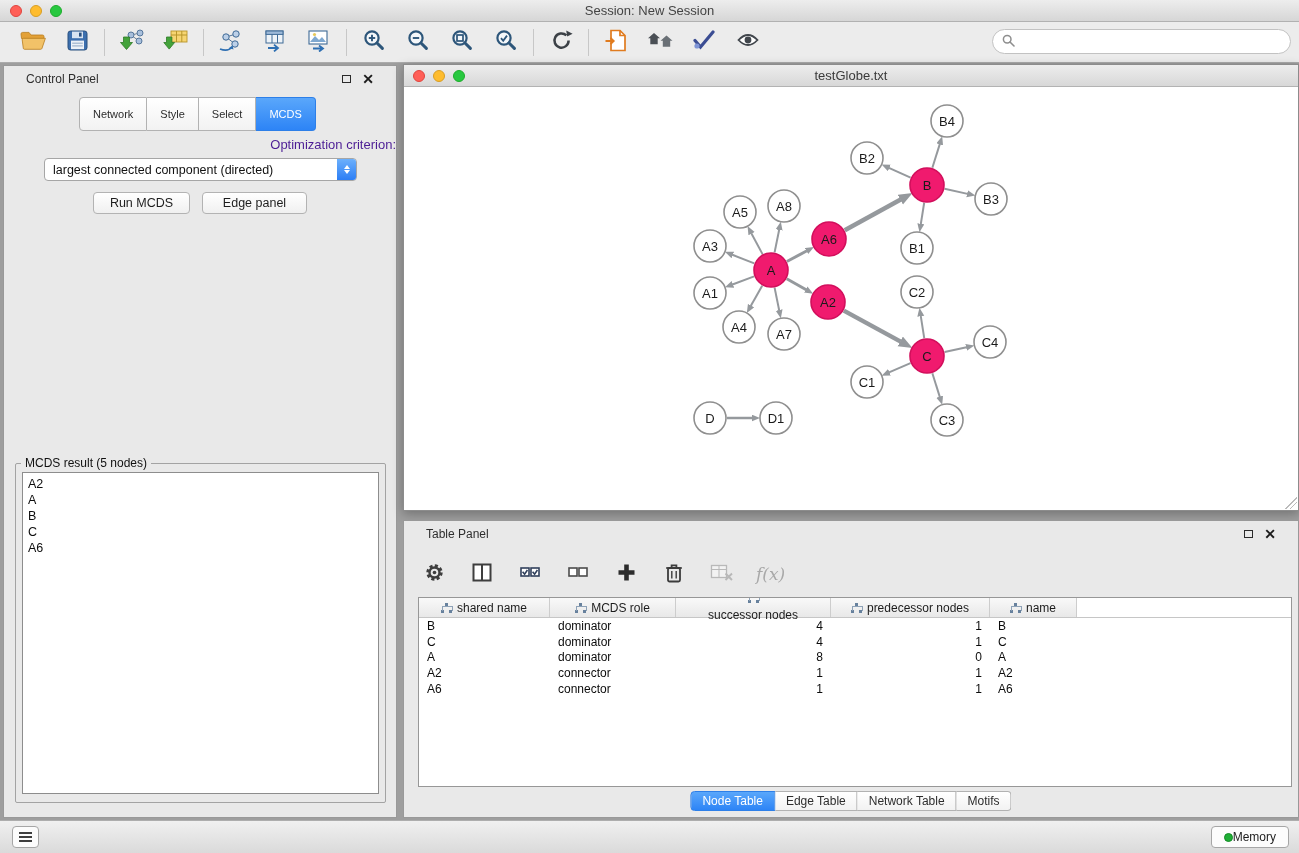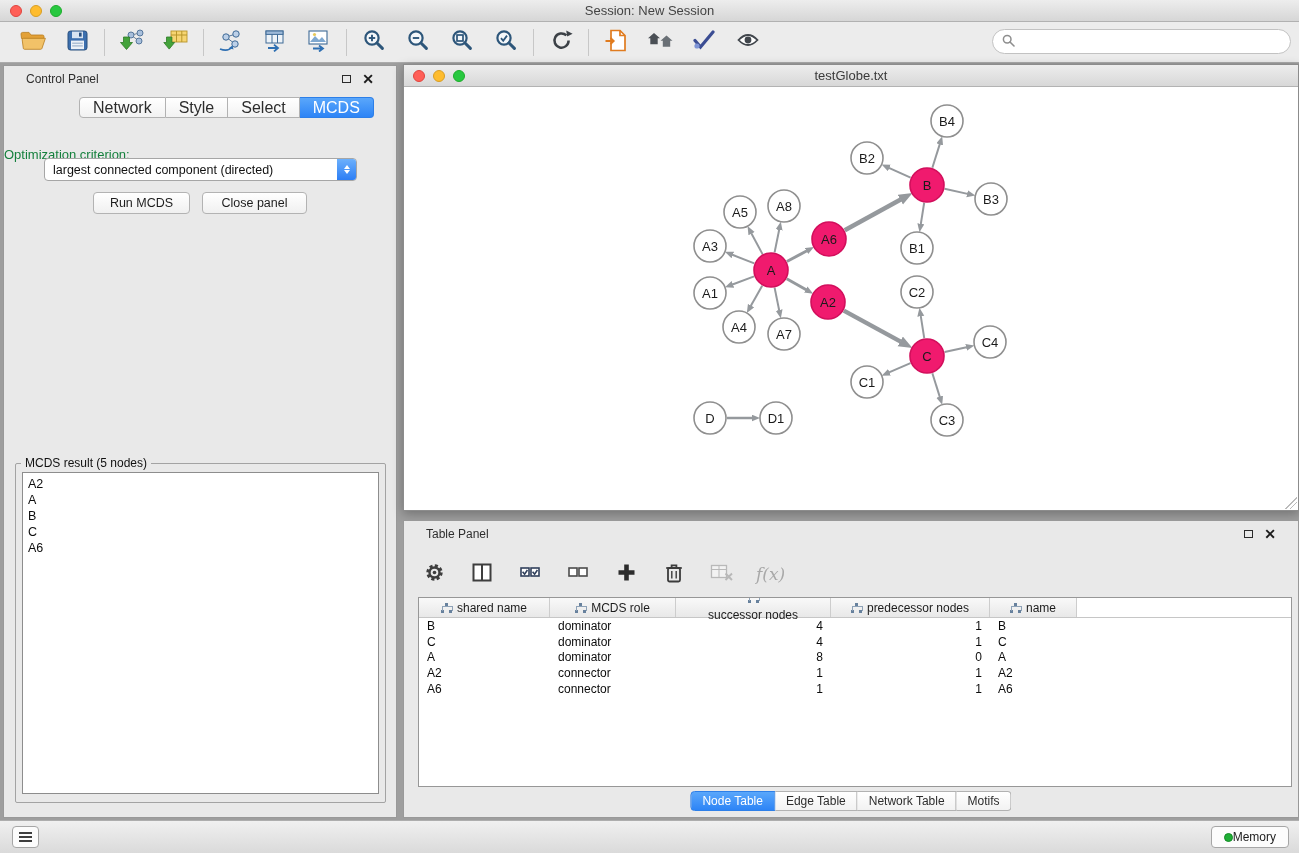--- a/index.html
+++ b/index.html
@@ -24,25 +24,25 @@
 
   
   .panel-header{height:26px;display:flex;align-items:center;padding:0 22px;font-size:12px;color:#2e2e2e}
   .win-btns{margin-left:auto;display:flex;align-items:center;gap:11px}
   .float-icon{width:9px;height:8px;border:1.5px solid #2a2a2a;display:inline-block}
   .close-x{font-size:14px;font-weight:bold;color:#1a1a1a;line-height:10px}
 
   
   .control-panel{position:absolute;left:3px;top:65px;width:394px;height:753px;background:#e9e9e9;border:1px solid #999}
   .seg{position:absolute;left:75px;top:31px;display:flex;height:21px}
-  .seg-item{padding:9px 13px;display:flex;align-items:center;font-size:16px;background:linear-gradient(#fff,#f2f2f2);border:1px solid #b2b2b2;border-left:none;color:#2d2d2d}
+  .seg-item{padding:16px 13px;display:flex;align-items:center;font-size:11px;background:linear-gradient(#fff,#f2f2f2);border:1px solid #b2b2b2;border-left:none;color:#2d2d2d}
   .seg-item:first-child{border-left:1px solid #b2b2b2;border-radius:4px 0 0 4px}
   .seg-item:last-child{border-radius:0 4px 4px 0}
   .seg-item.active{background:linear-gradient(#5aa7fb,#2d84f6);border-color:#2d7fe8;color:#fff}
-  .opt-label{position:absolute;left:0;top:81px;width:100%;text-align:left;font-size:13px;color:#15803d}
+  .opt-label{position:absolute;left:0;top:71px;width:100%;text-align:right;font-size:13px;color:#4c1d95}
   .dropdown{position:absolute;left:40px;top:92px;width:313px;height:23px;background:#fff;border:1px solid #a6a6a6;border-radius:4px;display:flex;align-items:center;font-size:12.5px;color:#111;padding-left:8px}
   .dropdown .stepper{margin-left:auto;width:19px;height:21px;background:linear-gradient(#6cb0fc,#2c7ef5);border-radius:0 3px 3px 0;display:flex;flex-direction:column;align-items:center;justify-content:center;gap:1px}
   .stepper .tri{width:0;height:0;border-left:3.5px solid transparent;border-right:3.5px solid transparent}
   .tri.up{border-bottom:4px solid #fff}
   .tri.down{border-top:4px solid #fff}
   .pbtn{position:absolute;height:22px;background:linear-gradient(#ffffff,#f0f0f0);border:1px solid #b3b3b3;border-radius:4px;font-size:12.5px;display:flex;align-items:center;justify-content:center;color:#1d1d1d}
   .pbtn.run{left:89px;top:126px;width:97px}
   .pbtn.close{left:198px;top:126px;width:105px}
   .groupbox{position:absolute;left:11px;top:397px;width:371px;height:340px;border:1px solid #a3a3a3;border-radius:2px}
   .groupbox-label{position:absolute;top:-8px;left:5px;background:#e9e9e9;padding:0 4px;font-size:12px;color:#111}
@@ -267,21 +267,21 @@
 
   <div class="dropdown">
     <span>largest connected component (directed)</span>
     <span class="stepper">
         <span class="tri up"></span>
         <span class="tri down"></span>
       </span>
   </div>
 
   <div class="pbtn run">Run MCDS</div>
-  <div class="pbtn close">Close panel</div>
+  <div class="pbtn close">Edge panel</div>
 
   <div class="groupbox">
     <span class="groupbox-label">MCDS result (5 nodes)</span>
     <div class="result-list">
         <div class="result-item">A2</div>
         <div class="result-item">A</div>
         <div class="result-item">B</div>
         <div class="result-item">C</div>
         <div class="result-item">A6</div>
       </div>

